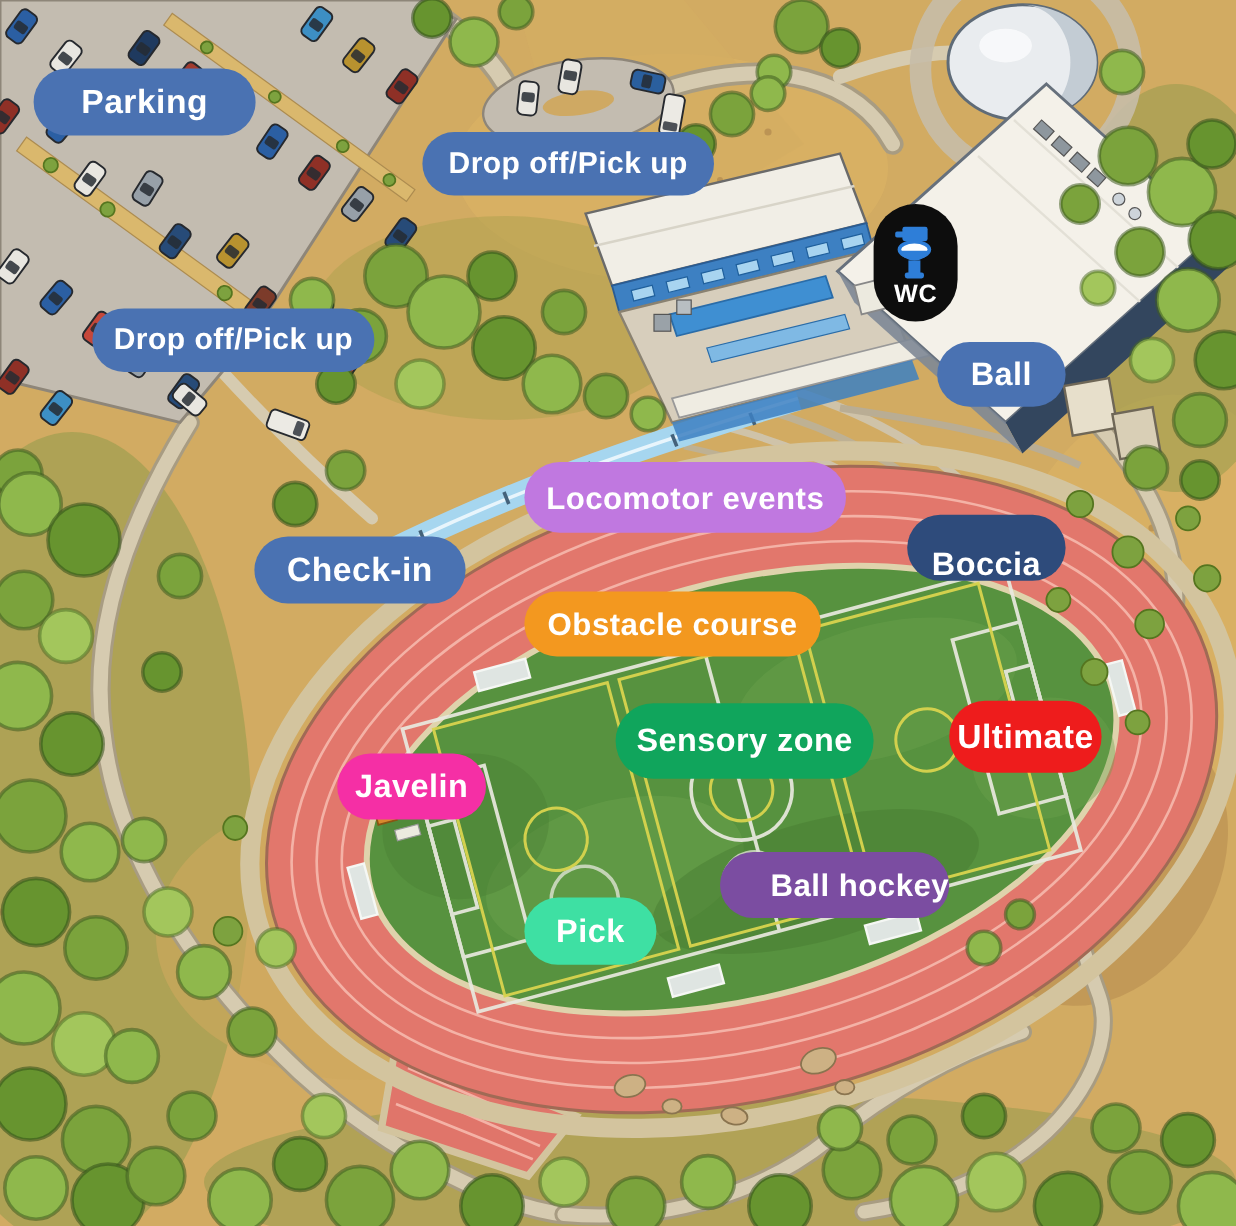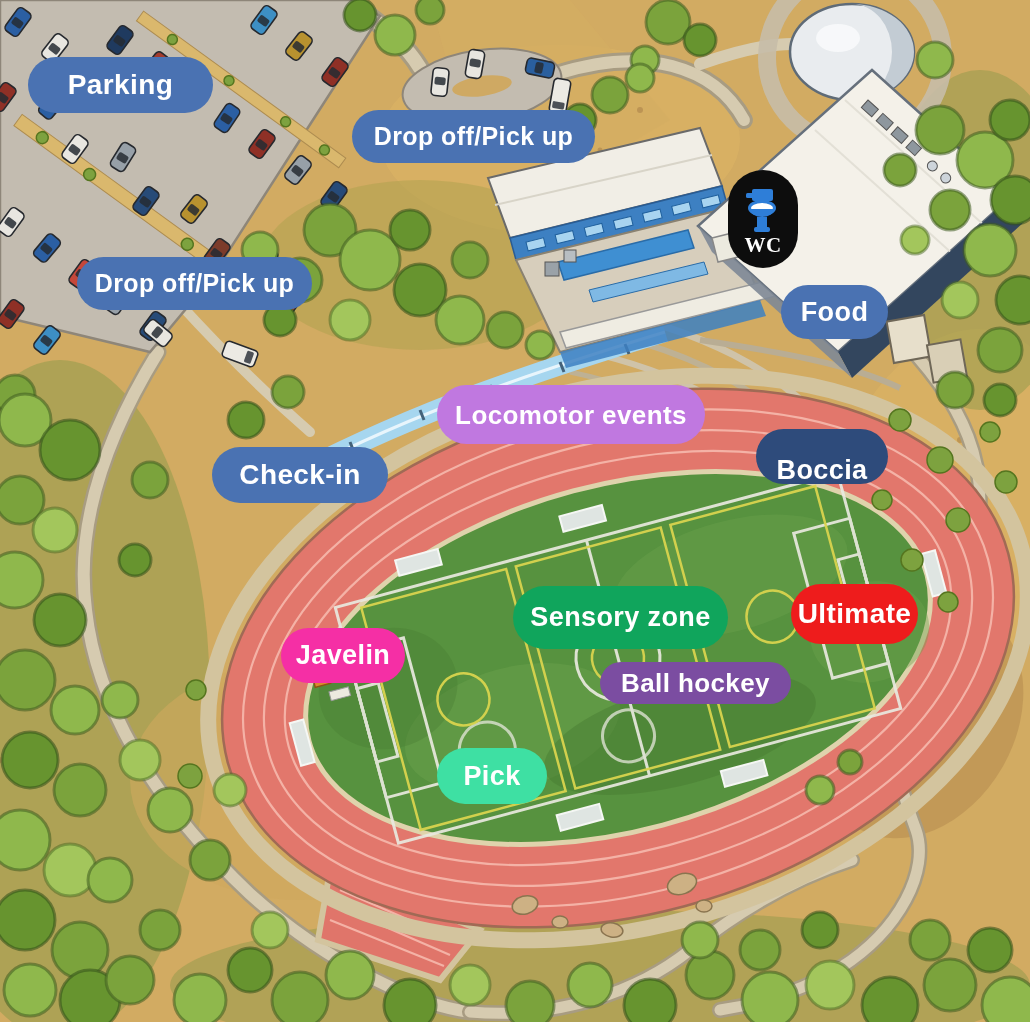--- a/index.html
+++ b/index.html
@@ -13,24 +13,24 @@
   #lbl-dropoff-top  {left:352px; top:110px; width:243px; height:53px; font-size:25px;}
   #lbl-dropoff-left {left:77px;  top:257px; width:235px; height:53px; font-size:25px;}
   #lbl-food         {left:781px; top:285px; width:107px; height:54px; font-size:27px;}
   #lbl-locomotor    {left:437px; top:385px; width:268px; height:59px; font-size:26px;}
   #lbl-boccia       {left:756px; top:429px; width:132px; height:55px; font-size:27px;align-items:flex-end;}
   #lbl-checkin      {left:212px; top:447px; width:176px; height:56px; font-size:28px;}
   #lbl-obstacle     {left:437px; top:493px; width:247px; height:54px; font-size:26px;}
   #lbl-sensory      {left:513px; top:586px; width:215px; height:63px; font-size:27px;}
   #lbl-ultimate     {left:791px; top:584px; width:127px; height:60px; font-size:28px;}
   #lbl-javelin      {left:281px; top:628px; width:124px; height:55px; font-size:27px;}
-  #lbl-ballhockey   {left:600px; top:662px; width:191px; height:42px; font-size:26px;}
+  #lbl-ballhockey   {left:600px; top:710px; width:191px; height:55px; font-size:26px;justify-content:flex-end;}
   #lbl-dance        {left:437px; top:748px; width:110px; height:56px; font-size:27px;}
   #lbl-wc{left:728px; top:170px; width:70px; height:98px; border-radius:35px;
-          flex-direction:column; gap:1px; padding-top:6px; box-sizing:border-box;font-family:Liberation Serif, serif;}
+          flex-direction:column; gap:1px; padding-top:6px; box-sizing:border-box;}
   #lbl-wc .wc-text{font-size:21px;font-weight:700;}
   .t1{fill:#7ba33c;stroke:#3f5d20;stroke-width:3;stroke-opacity:.55;}
   .t2{fill:#8fb84c;stroke:#3f5d20;stroke-width:3;stroke-opacity:.55;}
   .t3{fill:#67942f;stroke:#33511a;stroke-width:3;stroke-opacity:.55;}
   .t4{fill:#a3c65c;stroke:#4a6a24;stroke-width:3;stroke-opacity:.5;}
   .bush{fill:#7da23f;stroke:#55751f;stroke-width:1.5;}
   .rock{fill:#cdb184;stroke:#8a744f;stroke-width:1.5;}
   .path1{fill:none;stroke:#a89c82;stroke-linecap:round;}
   .path2{fill:none;stroke:#d6cbb0;stroke-linecap:round;}
   .white-line{fill:none;stroke:#e9e9df;stroke-width:3;opacity:.92;}
@@ -393,35 +393,38 @@
     <rect x="3" y="4" width="8" height="5" rx="1.5"></rect>
     <ellipse cx="19" cy="19" rx="12.5" ry="6.5" fill="#ffffff" stroke="#2e7ed8" stroke-width="3"></ellipse>
     <path d="M7,20 a12,8 0 0 0 24,0 z"></path>
     <rect x="14" y="28" width="10" height="11"></rect>
     <rect x="11" y="38" width="16" height="5" rx="2"></rect>
   </svg>
   <span class="wc-text">WC</span>
 </div>
 
 <div class="pill" id="lbl-food" style="background: rgb(74, 114, 178); color: rgb(255, 255, 255);">
-  <span>Food</span>
+  <span>Ball</span>
 </div>
 
 <div class="pill" id="lbl-locomotor" style="background: rgb(192, 120, 224); color: rgb(255, 255, 255);">
   <span>Locomotor events</span>
 </div>
 
 <div class="pill" id="lbl-boccia" style="background: rgb(46, 75, 123); color: rgb(255, 255, 255);">
   <span>Boccia</span>
 </div>
 
 <div class="pill" id="lbl-checkin" style="background: rgb(74, 114, 178); color: rgb(255, 255, 255); text-align: right;">
   <span>Check-in</span>
 </div>
 
+<div class="pill" id="lbl-obstacle" style="background: rgb(243, 152, 31); color: rgb(255, 255, 255);">
+  <span>Obstacle course</span>
+</div>
 
 <div class="pill" id="lbl-sensory" style="background: rgb(16, 165, 92); color: rgb(255, 255, 255);">
   <span>Sensory zone</span>
 </div>
 
 <div class="pill" id="lbl-ultimate" style="background: rgb(238, 28, 28); color: rgb(255, 255, 255);">
   <span>Ultimate</span>
 </div>
 
 <div class="pill" id="lbl-javelin" style="background: rgb(245, 47, 165); color: rgb(255, 255, 255);">

